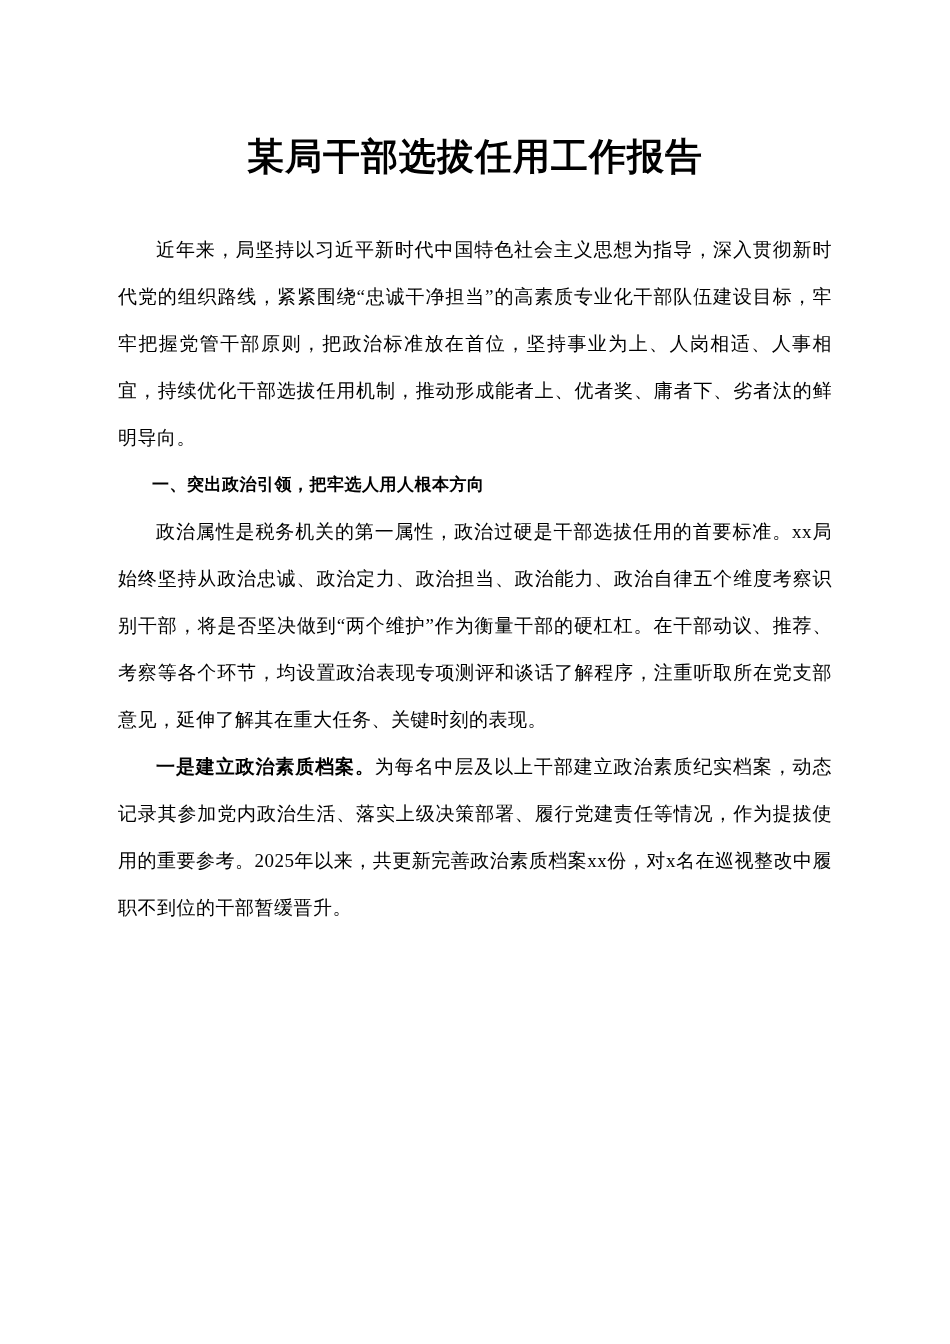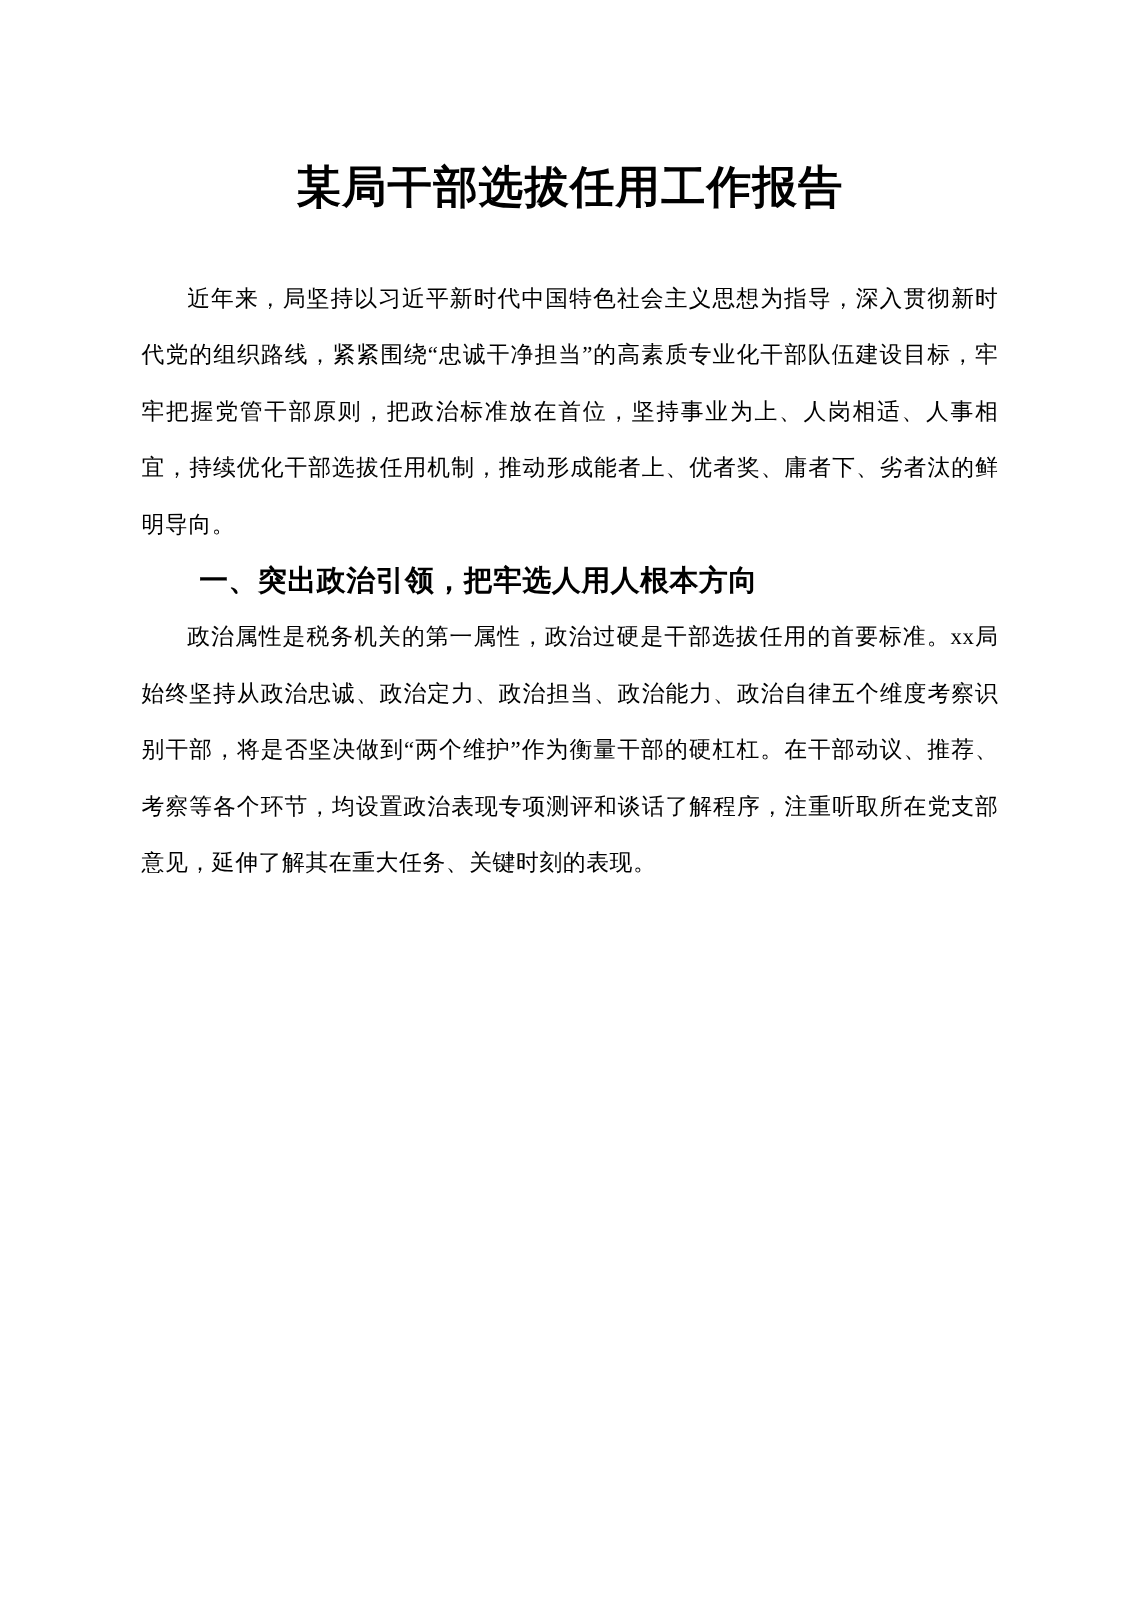--- a/index.html
+++ b/index.html
@@ -29,21 +29,21 @@
   .body-para {
     font-size: 19px;
     line-height: 47px;
     text-align: justify;
     text-indent: 2em;
     letter-spacing: 0.5px;
     color: #000000;
   }
 
   .section-heading {
-    font-size: 24px;
+    font-size: 17px;
     line-height: 47px;
     font-weight: 700;
     text-indent: 2em;
     text-align: justify;
     letter-spacing: 0.5px;
     font-family: "Liberation Sans", "DejaVu Sans", sans-serif;
     color: #000000;
   }
 
   .lead {
@@ -56,15 +56,16 @@
 <div class="page">
 
   <h1 class="doc-title">某局干部选拔任用工作报告</h1>
 
   <p class="body-para">近年来，局坚持以习近平新时代中国特色社会主义思想为指导，深入贯彻新时代党的组织路线，紧紧围绕“忠诚干净担当”的高素质专业化干部队伍建设目标，牢牢把握党管干部原则，把政治标准放在首位，坚持事业为上、人岗相适、人事相宜，持续优化干部选拔任用机制，推动形成能者上、优者奖、庸者下、劣者汰的鲜明导向。</p>
 
   <h2 class="section-heading">一、突出政治引领，把牢选人用人根本方向</h2>
 
   <p class="body-para">政治属性是税务机关的第一属性，政治过硬是干部选拔任用的首要标准。xx局始终坚持从政治忠诚、政治定力、政治担当、政治能力、政治自律五个维度考察识别干部，将是否坚决做到“两个维护”作为衡量干部的硬杠杠。在干部动议、推荐、考察等各个环节，均设置政治表现专项测评和谈话了解程序，注重听取所在党支部意见，延伸了解其在重大任务、关键时刻的表现。</p>
 
+  <p class="body-para"><strong class="lead">一是建立政治素质档案。</strong><span>为每名中层及以上干部建立政治素质纪实档案，动态记录其参加党内政治生活、落实上级决策部署、履行党建责任等情况，作为提拔使用的重要参考。2025年以来，共更新完善政治素质档案xx份，对x名在巡视整改中履职不到位的干部暂缓晋升。</span></p>
 
 
 </div>
 
 </body></html>

